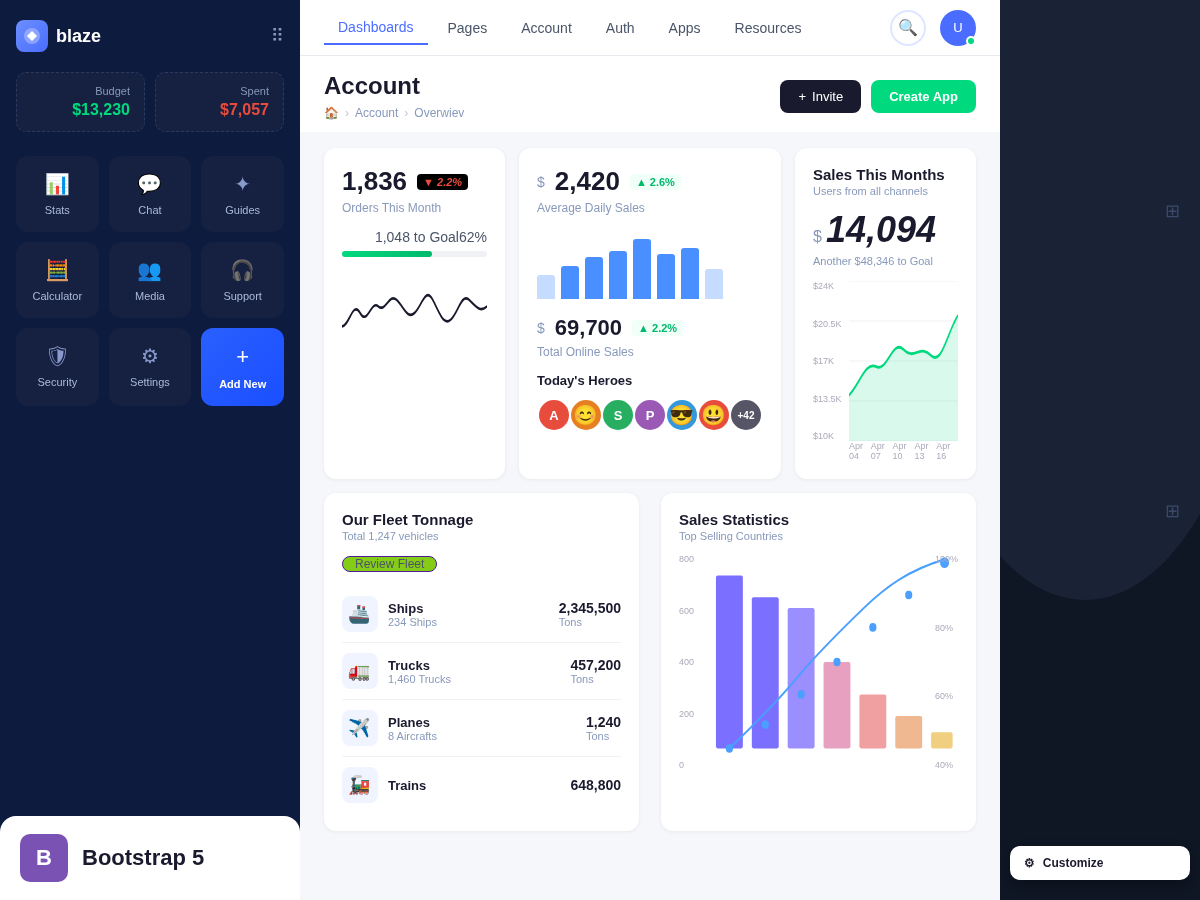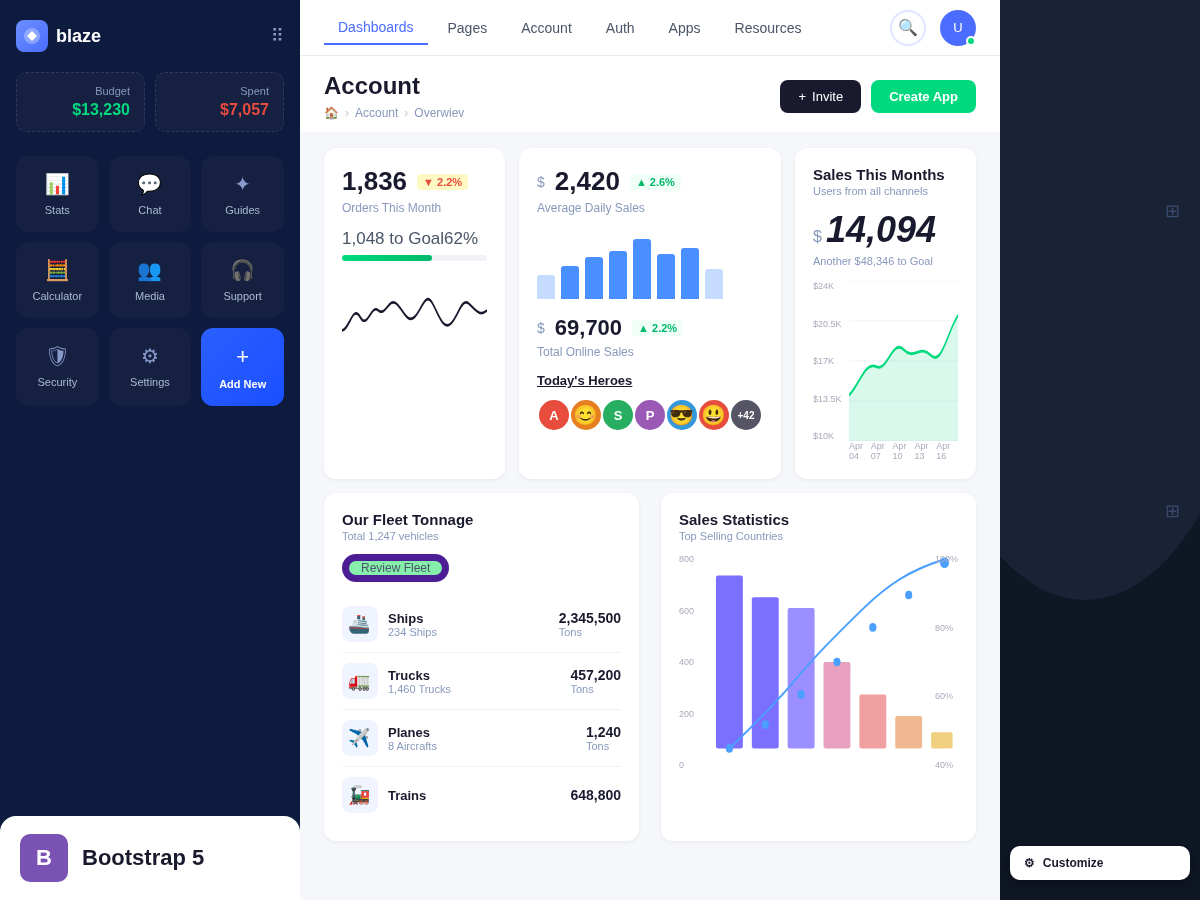--- a/index.html
+++ b/index.html
@@ -276,37 +276,37 @@
       font-size: 26px;
       font-weight: 700;
       color: #1a1a2e;
     }
     .stat-badge {
       font-size: 11px;
       padding: 2px 6px;
       border-radius: 4px;
       font-weight: 600;
     }
-    .badge-red { background: #fef9c3; color: #e74c3c; }
+    .badge-red { background: #000000; color: #e74c3c; font-style: italic; }
     .badge-green { background: #f0fff8; color: #00b96b; }
     .stat-label {
       font-size: 12px;
       color: #8899bb;
       margin-bottom: 14px;
     }
     .stat-currency {
       font-size: 14px;
       color: #8899bb;
       vertical-align: super;
     }
 
     .progress-row {
       display: flex;
-      justify-content: flex-start;
-      font-size: 17px;
+      justify-content: flex-end;
+      font-size: 14px;
       color: #4a5568;
       margin-bottom: 6px;
     }
     .progress-bar-bg {
       background: #f0f2f5;
       height: 6px;
       border-radius: 3px;
     }
     .progress-bar-fill {
       background: linear-gradient(90deg, #00d97e, #00b96b);
@@ -369,22 +369,22 @@
 
     .fleet-card {
       background: white;
       border-radius: 12px;
       padding: 18px;
       box-shadow: 0 1px 4px rgba(0,0,0,0.06);
     }
     .fleet-title { font-size: 15px; font-weight: 700; color: #1a1a2e; margin-bottom: 2px; }
     .fleet-subtitle { font-size: 11px; color: #8899bb; margin-bottom: 12px; }
     .review-btn {
-      border: 7px solid #4c1d95;
-      background: #86efac;
+      border: 1px solid #4c1d95;
+      background: #84cc16;
       padding: 0 12px;
       border-radius: 20px;
       font-size: 12px;
       cursor: pointer;
       margin-bottom: 14px;
       color: #4a5568;
     }
     .fleet-row {
       display: flex;
       align-items: center;
@@ -437,21 +437,20 @@
       padding: 18px;
       box-shadow: 0 1px 4px rgba(0,0,0,0.06);
     }
 
     .today-heroes-title {
       font-size: 13px;
       font-weight: 700;
       color: #1a1a2e;
       margin-top: 14px;
       margin-bottom: 8px;
-      text-decoration: underline;
     }
 
     .outer-container {
       display: flex;
       width: 1200px;
       height: 900px;
       overflow: hidden;
     }
 
     .content-area {

